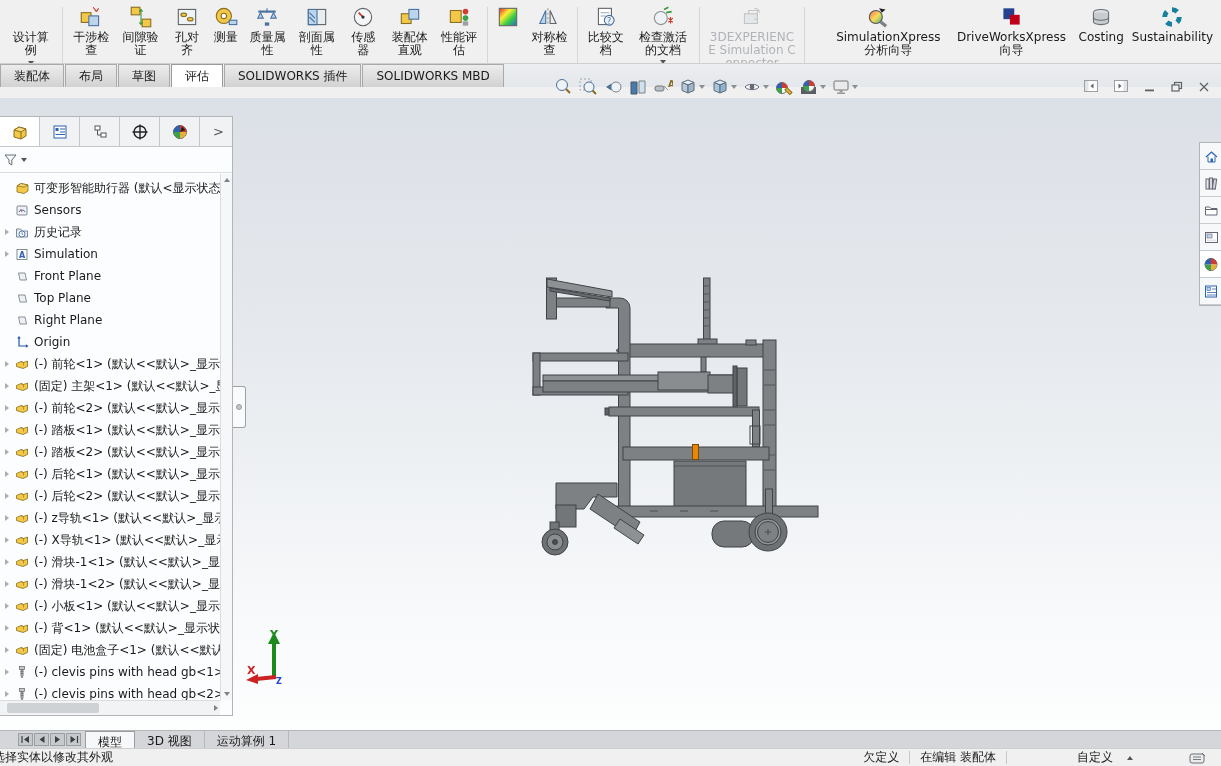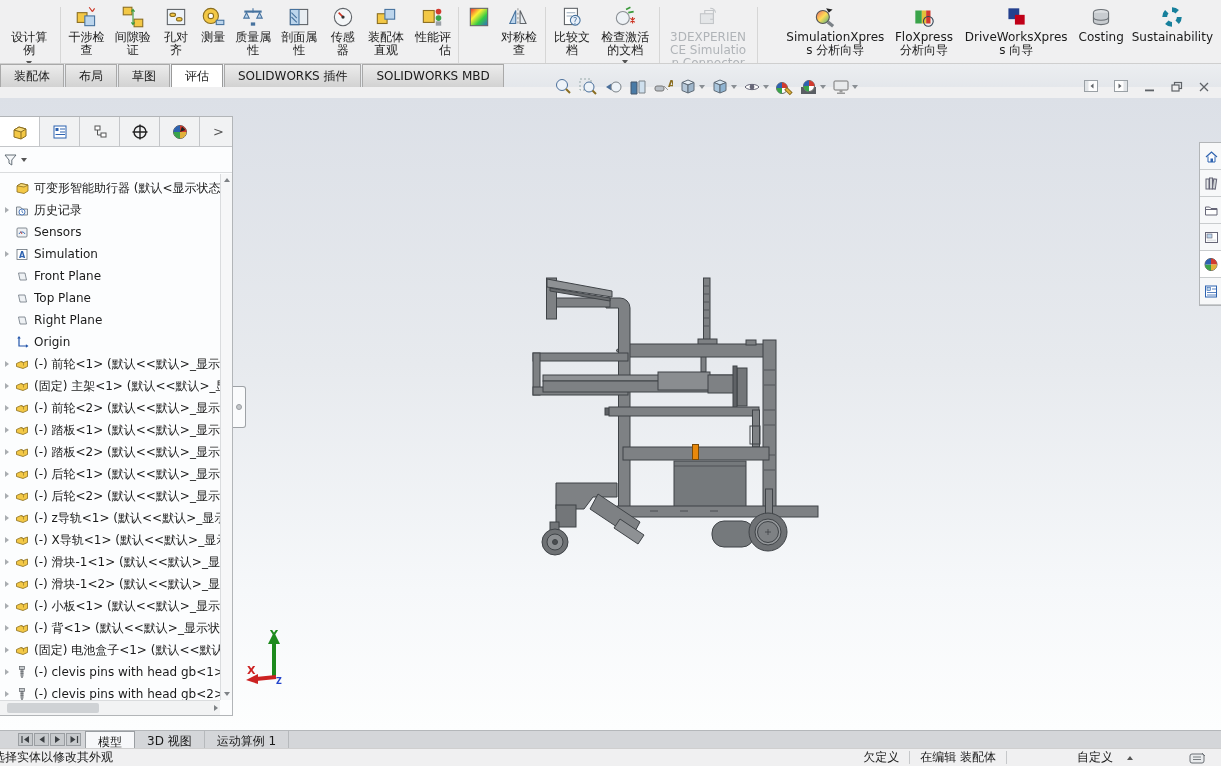--- a/index.html
+++ b/index.html
@@ -192,21 +192,21 @@
         <span class="ric">
           <span>
             <svg width="26" height="26" viewBox="0 0 24 24" fill="none" stroke-width="1">
               <rect x="4" y="6" width="10" height="11" fill="#f3c846" stroke="#8a6d20"></rect>
               <circle cx="18" cy="7" r="2.6" fill="#d23b2f"></circle>
               <circle cx="18" cy="13" r="2.6" fill="#3aa34a"></circle>
               <rect x="15.5" y="16" width="5" height="4" fill="#9aa0a6"></rect>
             </svg>
           </span>
         </span>
-        <div class="rlb" style="max-width: 42px; text-align: right;">性能评估</div>
+        <div class="rlb" style="max-width: 42px;">性能评估</div>
       </div>
       <div class="rsep"></div>
       <div class="rbtn">
         <span class="ric">
           <span>
             <svg width="26" height="26" viewBox="0 0 24 24" fill="none" stroke-width="1">
               <defs>
                 <linearGradient id="rg1" x1="0" y1="0" x2="1" y2="1">
                   <stop offset="0" stop-color="#e23"></stop>
                   <stop offset="0.35" stop-color="#fe3"></stop>
@@ -284,33 +284,20 @@
                   <stop offset="1" stop-color="#4a8"></stop>
                 </linearGradient>
               </defs>
               <circle cx="10" cy="12" r="6" fill="url(#rg2)" stroke="#555"></circle>
               <path d="M14.5 16.5l5 4" stroke="#7b8288" stroke-width="3"></path>
               <path d="M13 4l6 1-3.5 3z" fill="#222"></path>
             </svg>
           </span>
         </span>
         <div class="rlb" style="max-width: 114px; margin-left: 20px;">SimulationXpress 分析向导</div>
-      </div>
-      <div class="rbtn">
-        <span class="ric">
-          <span>
-            <svg width="26" height="26" viewBox="0 0 24 24" fill="none" stroke-width="1">
-              <rect x="4" y="6" width="6" height="12" fill="#3aa34a"></rect>
-              <rect x="10" y="6" width="4" height="12" fill="#e2c13a"></rect>
-              <rect x="14" y="6" width="4" height="12" fill="#d23b2f"></rect>
-              <circle cx="16" cy="16" r="4.5" fill="none" stroke="#334455"></circle>
-            </svg>
-          </span>
-        </span>
-        <div class="rlb" style="max-width: 66px;">FloXpress 分析向导</div>
       </div>
       <div class="rbtn">
         <span class="ric">
           <span>
             <svg width="26" height="26" viewBox="0 0 24 24" fill="none" stroke-width="1">
               <rect x="5" y="4" width="10" height="10" fill="#24408e"></rect>
               <rect x="11" y="10" width="9" height="9" fill="#c00018"></rect>
             </svg>
           </span>
         </span>
@@ -630,42 +617,42 @@
           <span class="tarrow"></span>
           <span class="ticon">
             <svg width="15" height="15" viewBox="0 0 15 15" fill="none" stroke-width="1">
               <path d="M2 5l4-2.5L13 4v6l-4 2.5L2 11z" fill="#f3c846" stroke="#8a6d20" stroke-width="0.8"></path>
               <path d="M6 2.5L13 4 9 6 2 4.8z" fill="#f8dc7a" stroke="#8a6d20" stroke-width="0.8"></path>
             </svg>
           </span>
           <span class="tlabel">可变形智能助行器  (默认&lt;显示状态-1&gt;</span>
         </div>
         <div class="trow">
+          <span class="tarrow"></span>
+          <span class="ticon">
+            <svg width="15" height="15" viewBox="0 0 15 15" fill="none" stroke-width="1">
+              <rect x="2" y="3" width="10" height="9" rx="1" fill="#eef1f4" stroke="#66707a" stroke-width="0.8"></rect>
+              <path d="M4 9a3.2 3.2 0 0 1 6 0" stroke="#2d62b0" stroke-width="0.9"></path>
+              <path d="M7 9L5.5 6.5" stroke="#cc3322" stroke-width="0.9"></path>
+            </svg>
+          </span>
+          <span class="tlabel">Sensors</span>
+        </div>
+        <div class="trow">
           <span class="tarrow">
             <i></i>
           </span>
           <span class="ticon">
             <svg width="15" height="15" viewBox="0 0 15 15" fill="none" stroke-width="1">
               <path d="M1.5 4h4L7 6h5.5v6h-11z" fill="#e9edf2" stroke="#66707a" stroke-width="0.8"></path>
               <circle cx="7" cy="9" r="3" fill="#fff" stroke="#2d62b0" stroke-width="0.8"></circle>
               <path d="M7 7.3V9l1.3 1" stroke="#2d62b0" stroke-width="0.8"></path>
             </svg>
           </span>
           <span class="tlabel">历史记录</span>
-        </div>
-        <div class="trow">
-          <span class="tarrow"></span>
-          <span class="ticon">
-            <svg width="15" height="15" viewBox="0 0 15 15" fill="none" stroke-width="1">
-              <rect x="2" y="3" width="10" height="9" rx="1" fill="#eef1f4" stroke="#66707a" stroke-width="0.8"></rect>
-              <path d="M4 9a3.2 3.2 0 0 1 6 0" stroke="#2d62b0" stroke-width="0.9"></path>
-              <path d="M7 9L5.5 6.5" stroke="#cc3322" stroke-width="0.9"></path>
-            </svg>
-          </span>
-          <span class="tlabel">Sensors</span>
         </div>
         <div class="trow">
           <span class="tarrow">
             <i></i>
           </span>
           <span class="ticon">
             <svg width="15" height="15" viewBox="0 0 15 15" fill="none" stroke-width="1">
               <rect x="2" y="2.5" width="10" height="10" fill="#fff" stroke="#66707a" stroke-width="0.8"></rect>
               <text x="7" y="11" text-anchor="middle" font-size="8" fill="#2d62b0" stroke="none" font-weight="bold">A</text>
             </svg>

